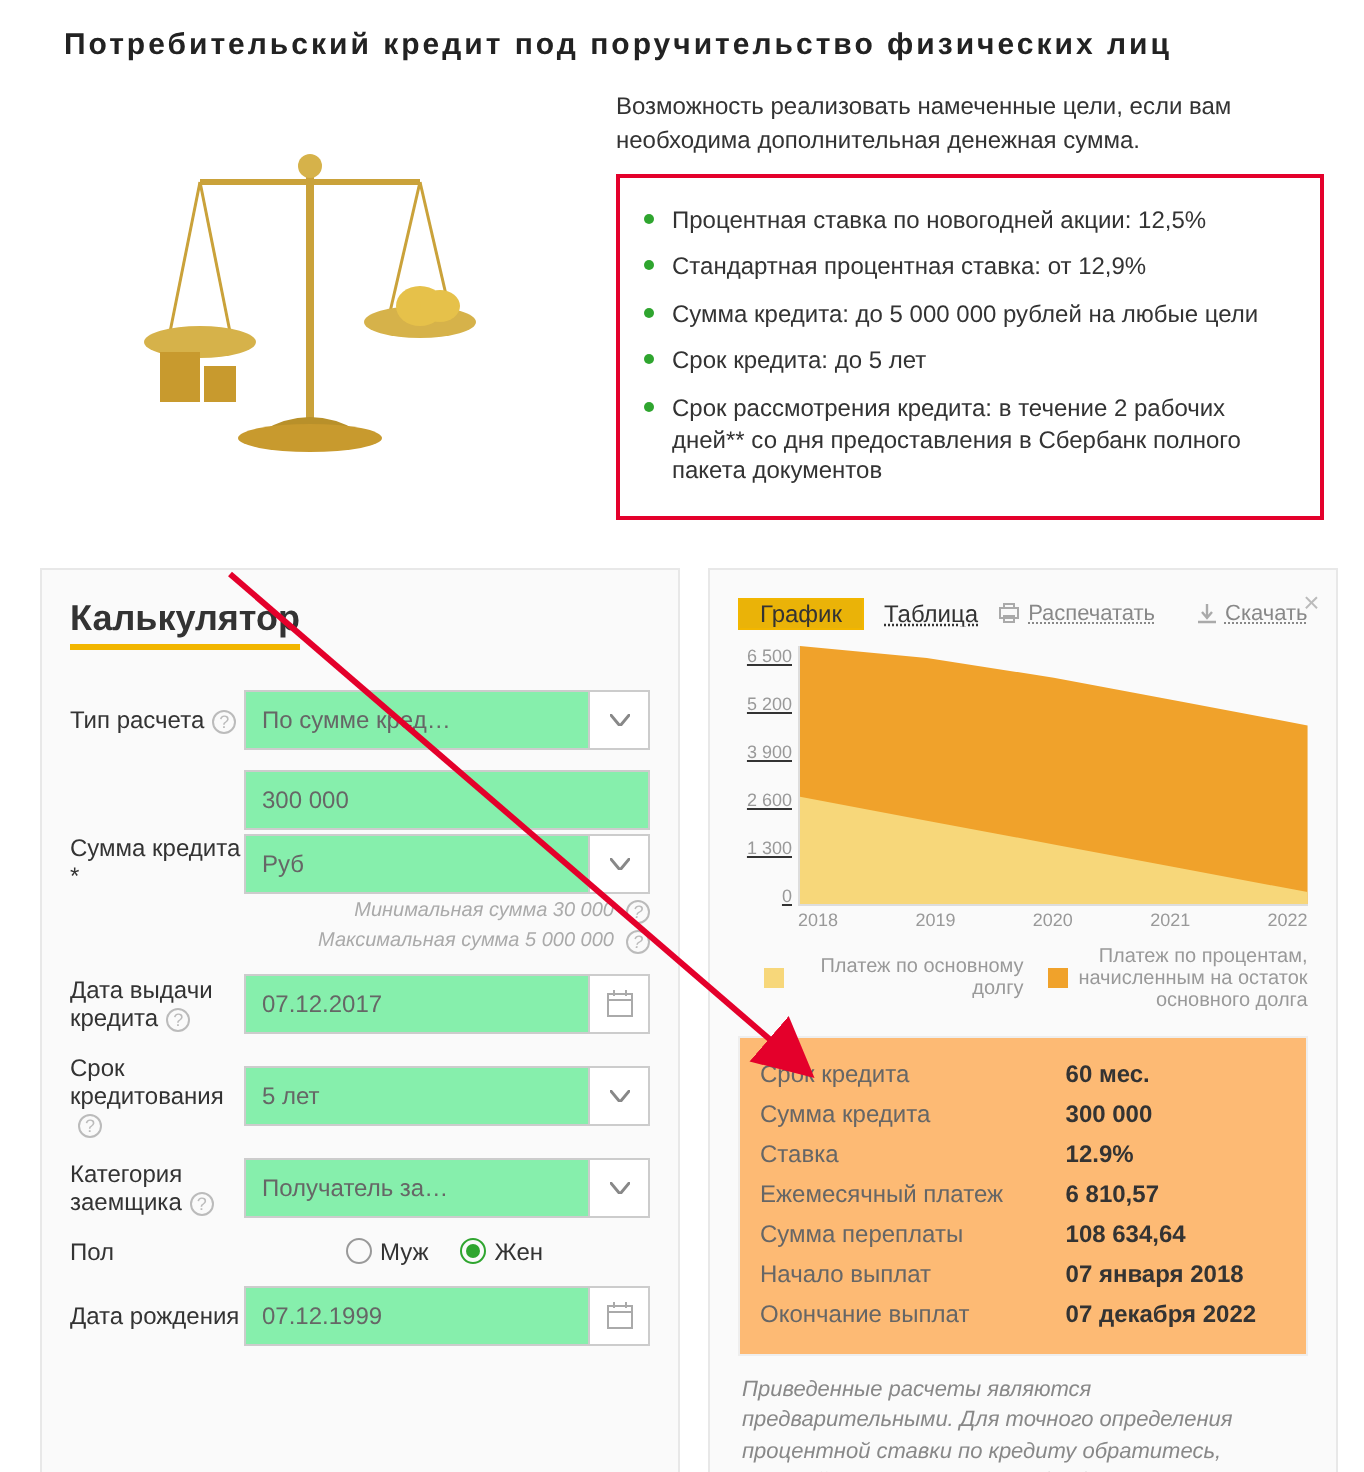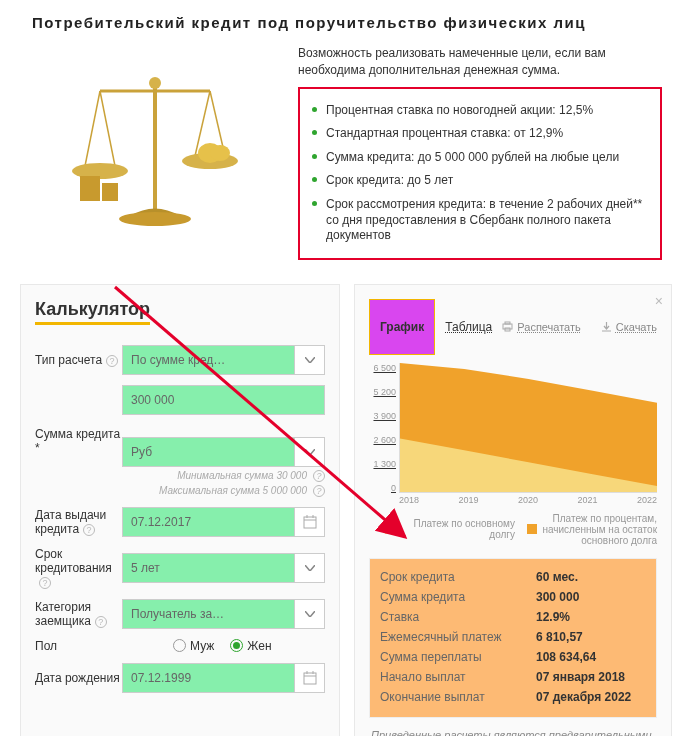--- a/index.html
+++ b/index.html
@@ -1,18 +1,18 @@
 <!DOCTYPE html>
 <html><head>
 <meta charset="utf-8">
 <style>
   * { box-sizing: border-box; margin: 0; padding: 0; }
   body { font-family: Arial, sans-serif; font-size: 12px; color: #333; background: #fff; width: 682px; }
   .page-title { font-size: 15px; font-weight: 600; padding: 14px 20px 12px 32px; letter-spacing: 1.5px; color: #222; }
-  .hero { display: flex; padding: 0 20px 10px 20px; gap: 8px; }
+  .hero { display: flex; padding: 0 20px 10px 20px; gap: 18px; }
   .scales-wrap { width: 270px; display:flex; align-items:center; justify-content:center; }
   .hero-right { flex: 1; }
   .intro { padding: 2px 0 8px 0; font-size: 12px; line-height: 1.4; }
   .feature-box { border: 2px solid #e4002b; padding: 10px 12px; }
   .feature-box ul { list-style: none; }
   .feature-box li { position: relative; padding: 4px 0 4px 14px; font-size: 12px; line-height: 1.3; }
   .feature-box li::before { content:""; position:absolute; left:0; top:8px; width:5px; height:5px; background:#2fa52f; border-radius:50%; }
   .feature-box a { color:#333; }
   .panels { display:flex; gap:14px; padding: 14px 20px 20px 20px; }
   .panel-left, .panel-right { background:#fafafa; border:1px solid #e8e8e8; padding:14px; }
@@ -28,39 +28,39 @@
   .chev-box { width:30px; height:30px; border:1px solid #ccc; border-left:none; background:#fff; display:flex; align-items:center; justify-content:center; }
   .chev-box svg { width:10px; height:6px; }
   .cal-box { width:30px; height:30px; border:1px solid #ccc; border-left:none; background:#fff; display:flex; align-items:center; justify-content:center; }
   .hint-row { display:flex; justify-content:flex-end; gap:2px; font-size:10px; color:#aaa; font-style:italic; margin-top:3px; }
   .radio-row { display:flex; gap:16px; align-items:center; }
   .radio-item { display:flex; align-items:center; gap:4px; font-size:12px; }
   .radio-circle { width:13px; height:13px; border:1px solid #999; border-radius:50%; display:flex; align-items:center; justify-content:center; }
   .radio-dot { width:7px; height:7px; background:#2fa52f; border-radius:50%; }
   .close-x { position:absolute; top:8px; right:8px; font-size:14px; color:#bbb; }
   .tabs-row { display:flex; align-items:center; gap:10px; margin-bottom:8px; }
-  .tab-btn { border:1px solid #f2b600; padding:20px 10px; font-size:12px; color:#333; background:#d946ef;font-weight:bold; }
+  .tab-btn { border:1px solid #f2b600; padding:0 10px; font-size:12px; color:#333; background:#eab308; }
   .tab-link { font-size:12px; color:#333; text-decoration:underline dotted; }
   .action-link { font-size:11px; color:#888; text-decoration:underline dotted; margin-left:auto; display:flex; align-items:center; gap:4px;justify-content:center; }
   .action-link + .action-link { margin-left:10px; }
   .chart-wrap { display:flex;text-decoration:underline; }
   .y-axis { width:30px; display:flex; flex-direction:column; justify-content:space-between; font-size:9px; color:#999; text-align:right; padding-right:3px; height:130px; }
   .chart-area { flex:1; height:130px; position:relative; border-left:1px solid #ddd; border-bottom:1px solid #ddd; overflow:hidden; }
   .x-axis { display:flex; margin-left:30px; font-size:9px; color:#999; justify-content:space-between; padding-top:2px; }
   .legend { font-size:10px; color:#999; display:flex; justify-content:flex-end; gap:12px; margin:8px 0 12px 0; }
   .legend-item { display:flex; align-items:center; gap:3px; text-align:right; max-width:130px; }
   .sw { width:10px; height:10px; flex-shrink:0; }
   .summary { border:1px solid #eee; background:#fdba74; padding:8px 10px 10px 10px; }
   .sum-row { display:flex; font-size:12px; padding:3px 0; }
   .sum-label { flex:1; color:#666; }
   .sum-val { font-weight:600; color:#333; width:110px; }
   .disclaimer { font-size:11px; font-style:italic; color:#888; padding:10px 2px 0 2px; line-height:1.4; }
   
   .red-arrow { position:absolute; pointer-events:none; }
-  .mt6 { margin-top:22px; }
+  .mt6 { margin-top:2px; }
 </style>
 </head>
 <body>
 
 <h1 class="page-title">Потребительский кредит под поручительство физических лиц</h1>
 
 <div class="hero">
   <div class="scales-wrap">
     <svg width="210" height="160" viewBox="0 0 210 160">
       <line x1="105" y1="10" x2="105" y2="140" stroke="#caa23a" stroke-width="4"></line>

